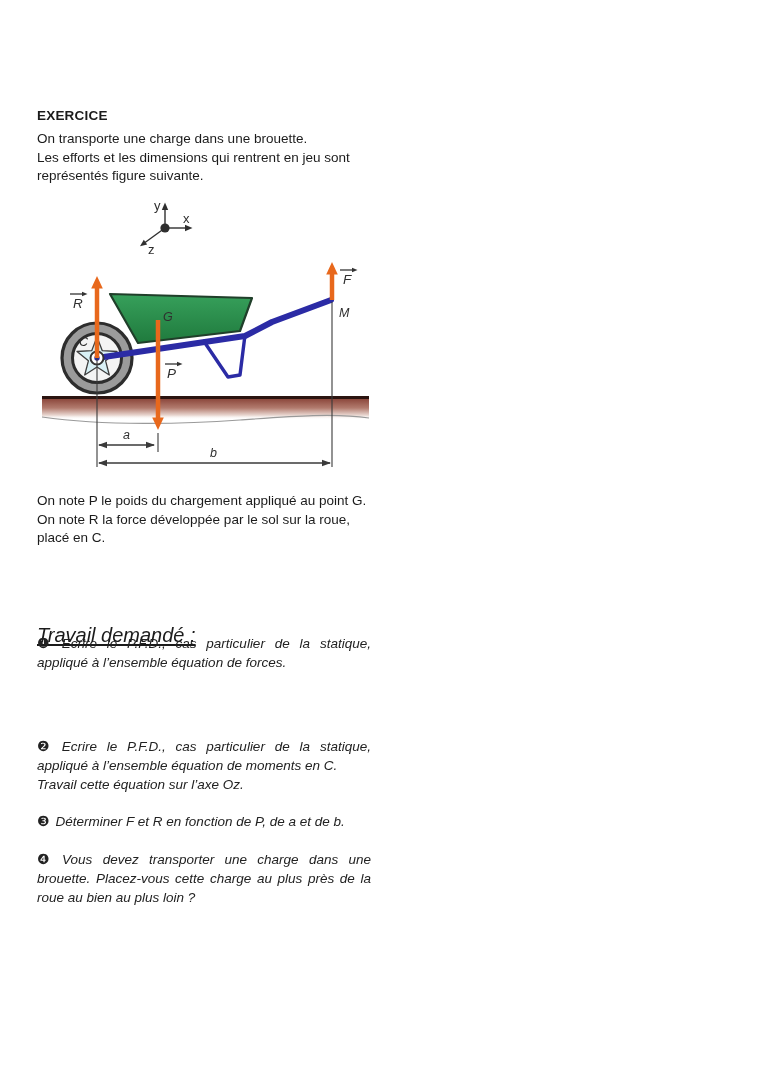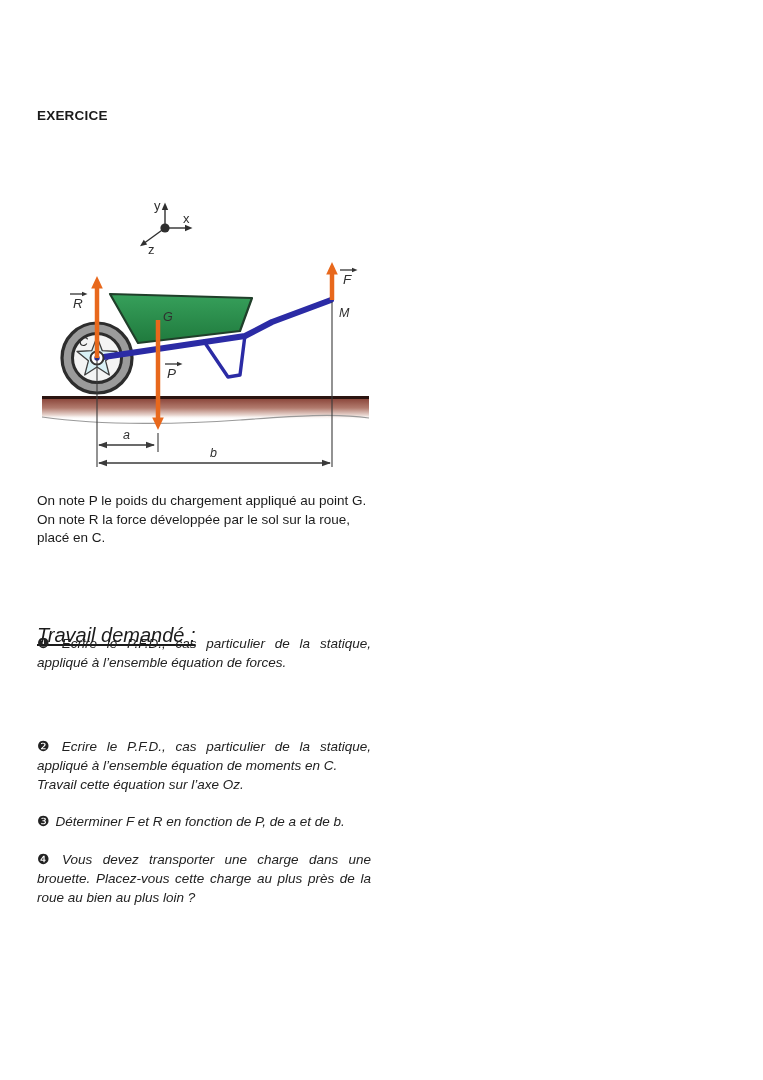--- a/index.html
+++ b/index.html
@@ -28,20 +28,22 @@
   #figure-wrap { left:35px; top:190px; width:340px; height:290px; }
   svg text { font-family:"Liberation Sans", sans-serif; }
   .lbl { font-style:italic; fill:#2f2f2f; }
 </style>
 </head>
 <body>
 
 <div id="title" class="abs">EXERCICE</div>
 
 <div id="intro" class="abs para">
+  <span style="display:block">On transporte une charge dans une brouette.</span>
+  <span style="display:block">Les efforts et les dimensions qui rentrent en jeu sont représentés figure suivante.</span>
 </div>
 
 <div id="figure-wrap" class="abs">
 <svg width="340" height="290" viewBox="0 0 340 290">
   <defs>
     <linearGradient id="gradBucket" x1="0" y1="0" x2="0" y2="1">
       <stop offset="0" stop-color="#37a05b"></stop>
           <stop offset="1" stop-color="#1f7a3d"></stop>
     </linearGradient>
     <linearGradient id="gradGround" x1="0" y1="0" x2="0" y2="1">

